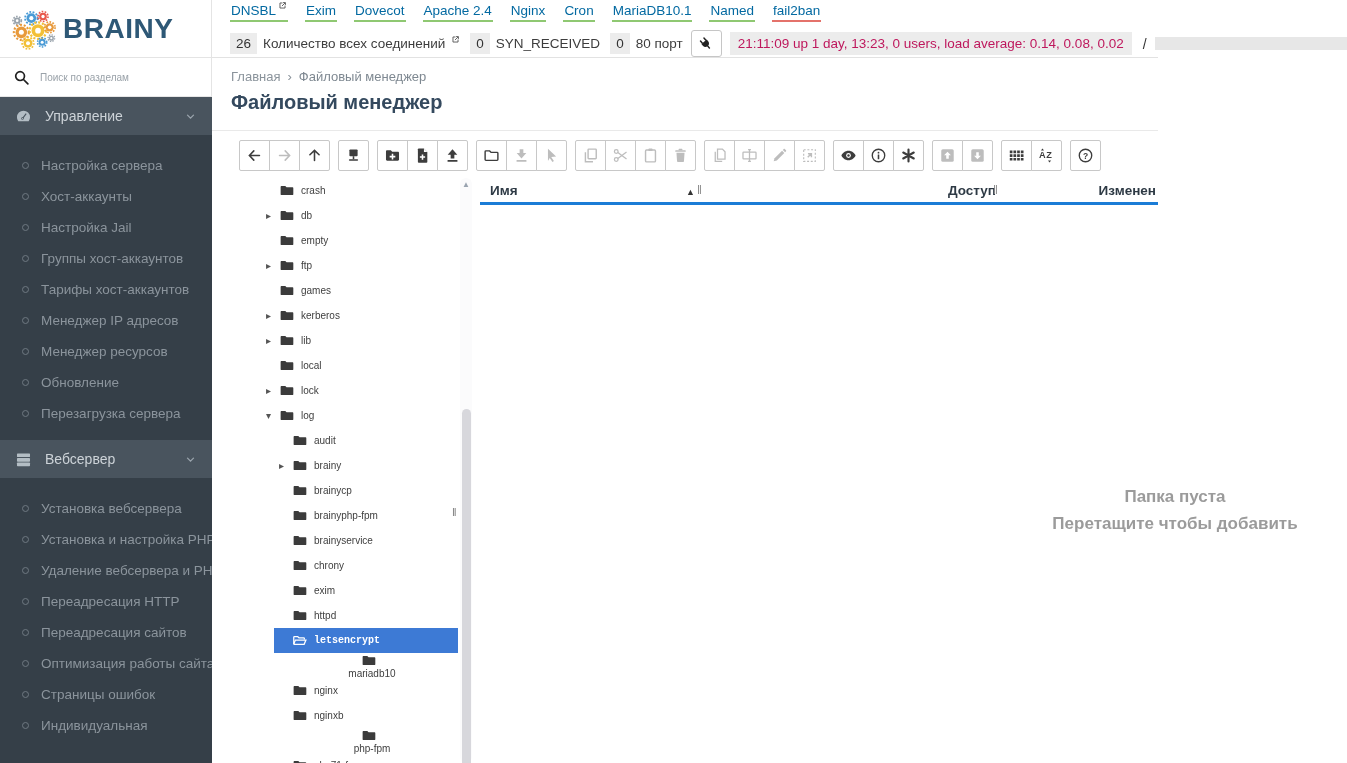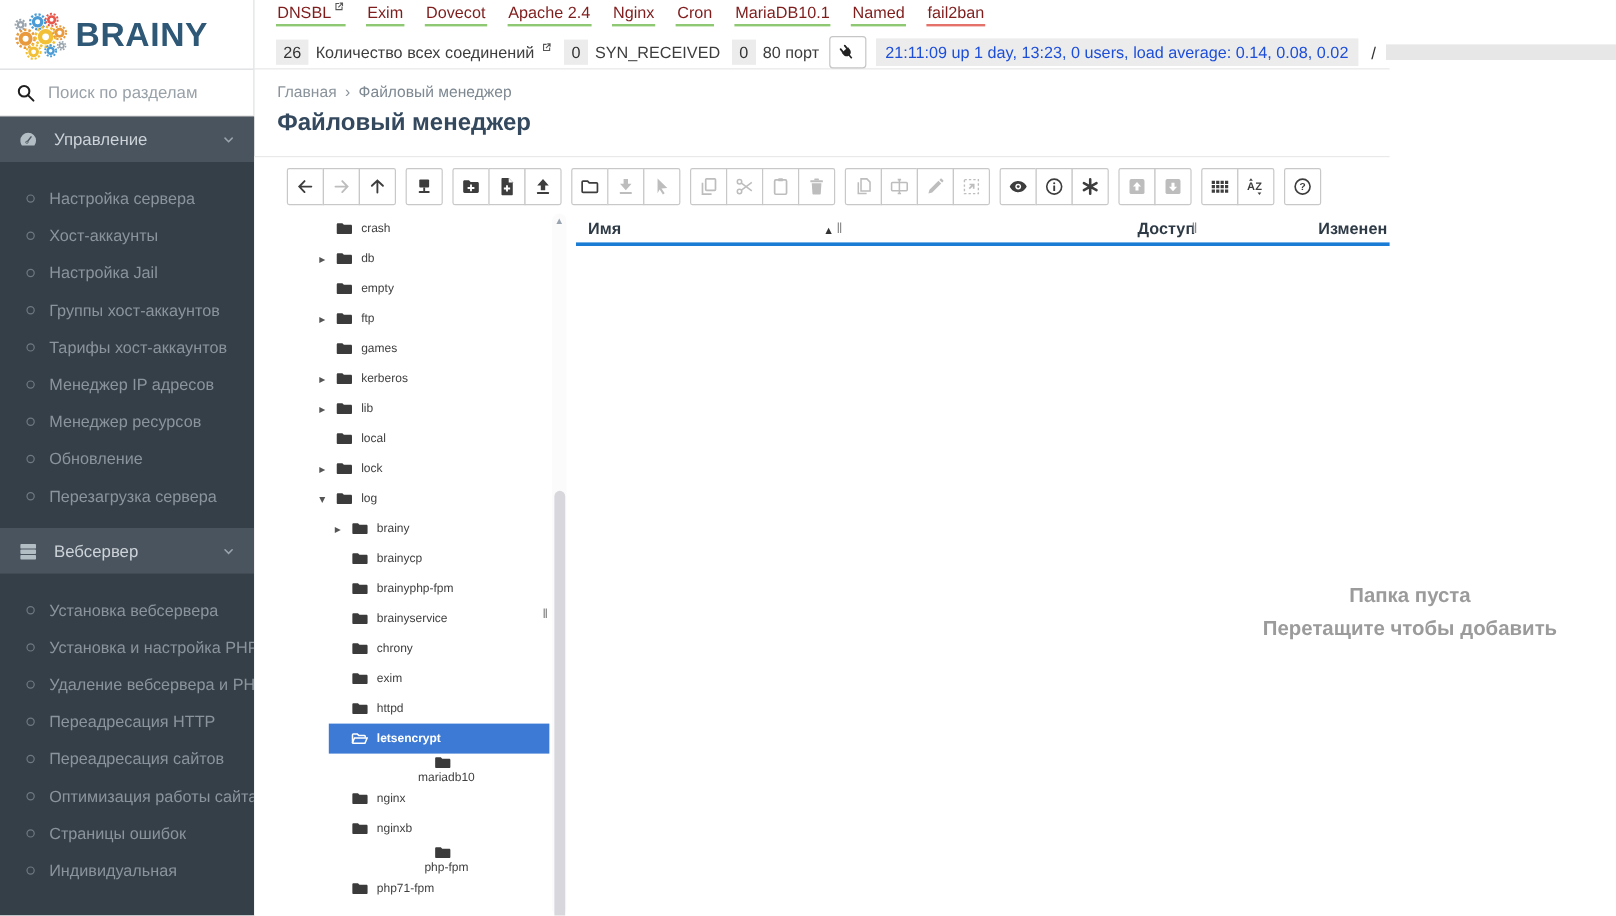--- a/index.html
+++ b/index.html
@@ -6,46 +6,46 @@
   html,body{width:1347px;height:763px;overflow:hidden;}
   body{font-family:"Liberation Sans",sans-serif;background:#fff;}
   .app{position:relative;width:1158px;height:763px;}
 
   
   .sidebar{position:absolute;left:0;top:0;width:212px;height:763px;background:#353f48;display:flex;flex-direction:column;}
   .logo-area{height:58px;background:#fff;border-bottom:1px solid #e4e4e4;border-right:1px solid #e4e4e4;display:flex;align-items:center;padding-left:8px;gap:5px;flex:none;cursor:pointer;}
   .logo-text{font-size:28px;font-weight:800;color:#2e5876;letter-spacing:.5px;}
   .search-row{height:39px;background:#fff;border-bottom:1px solid #e7e7e7;border-right:1px solid #e4e4e4;display:flex;align-items:center;padding:0 13px;gap:10px;flex:none;}
   .search-row .ic svg{width:17px;height:17px;color:#1f1f1f;}
-  .search-input{border:none;outline:none;flex:1;font-size:14px;color:#444;background:transparent;min-width:0;}
+  .search-input{border:none;outline:none;flex:1;font-size:10px;color:#444;background:transparent;min-width:0;}
   .search-input::placeholder{color:#9aa2a9;}
   .side-nav{flex:1;overflow:hidden;}
   .sec-h{height:38px;background:#49545e;display:flex;align-items:center;padding:0 15px;gap:13px;color:#cdd3d8;font-size:14px;cursor:pointer;}
   .sec-h .lbl{flex:1;}
   .sec-h .ic svg{width:17px;height:17px;color:#b3bdc4;}
   .sec-h .chev svg{width:13px;height:13px;color:#9aa4ad;}
   .sec-items{padding:15px 0 11px;}
   .s-item{height:31px;display:flex;align-items:center;gap:12px;padding-left:22px;color:#8b949c;font-size:13.5px;cursor:pointer;white-space:nowrap;}
   .s-item .dot{width:7px;height:7px;border:1.5px solid #6f7982;border-radius:50%;flex:none;}
 
   
   .main-header{position:absolute;left:212px;right:0;top:0;height:58px;background:#fff;border-bottom:1px solid #e2e2e2;padding:3px 0 0 18px;}
   .services{display:flex;gap:17px;align-items:flex-start;height:20px;}
-  .svc{font-size:13.5px;color:#7f1d1d;text-decoration:none;border-bottom:2px solid transparent;padding:0 1px 2px;display:flex;gap:2px;cursor:pointer;white-space:nowrap;}
+  .svc{font-size:13.5px;color:#0369a1;text-decoration:none;border-bottom:2px solid transparent;padding:0 1px 2px;display:flex;gap:2px;cursor:pointer;white-space:nowrap;}
   .svc.green{border-color:#8fc872;}
   .svc.red{border-color:#e4726b;}
   .ext svg{width:9px;height:9px;color:#555;position:relative;top:-2px;}
   .statusrow{display:flex;align-items:center;margin-top:7px;gap:8px;height:27px;}
   .stat{display:flex;align-items:center;gap:6px;}
   .badge{background:#ececec;color:#333;font-size:13.5px;padding:3px 6px;}
   .slabel{font-size:13.5px;color:#3d3d3d;white-space:nowrap;}
   .ext2 svg{width:9px;height:9px;color:#555;position:relative;top:-4px;}
   .icon-btn{width:31px;height:27px;border:1px solid #c6c6c6;border-radius:3px;background:#fff;display:flex;align-items:center;justify-content:center;cursor:pointer;flex:none;}
   .icon-btn svg{width:16px;height:16px;color:#222;}
-  .uptime{background:#ececec;color:#1d4ed8;font-size:13.5px;padding:4px 8px;white-space:nowrap;}
+  .uptime{background:#ececec;color:#be185d;font-size:13.5px;padding:4px 8px;white-space:nowrap;}
   .mount{font-size:14px;color:#333;margin-left:3px;}
   .pbar{width:235px;height:13px;background:#e7e7e7;overflow:hidden;flex:none;}
   .pfill{height:100%;background:#8cc152;}
 
   
   .content{position:absolute;left:212px;top:58px;right:0;bottom:0;background:#fff;}
   .breadcrumb{padding:11px 0 0 19px;font-size:13px;color:#8a939b;display:flex;gap:7px;align-items:center;}
   .breadcrumb .cur{color:#7e8891;}
   .page-title{margin:7px 0 0 19px;font-size:20px;font-weight:700;color:#34495e;}
   .fm-card{position:absolute;left:0;right:0;top:72px;bottom:0;border-top:1px solid #e9e9e9;background:#fff;}
@@ -62,21 +62,21 @@
   .tbtn.off{color:#bdbdbd;cursor:default;}
 
   .fm-body{position:absolute;left:0;right:0;top:47px;bottom:0;}
   .tree{position:absolute;left:18px;top:0;width:228px;bottom:0;overflow:hidden;}
   .trow{height:25px;display:flex;align-items:center;cursor:pointer;position:relative;}
   .arr{width:13px;font-size:10px;color:#555;flex:none;}
   .fold{display:inline-flex;flex:none;}
   .fold svg{width:15px;height:15px;color:#3b3b3b;display:block;}
   .tlabel{margin-left:7px;font-size:10px;color:#404040;white-space:nowrap;}
   .trow.sel::before{content:"";position:absolute;left:44px;right:0;top:0;bottom:0;background:#3d7ad5;}
-  .trow.sel .arr,.trow.sel .fold,.trow.sel .tlabel{position:relative;z-index:1;}
+  .trow.sel .arr,.trow.sel .fold,.trow.sel .tlabel{position:relative;z-index:1;font-family:Liberation Mono, monospace;}
   .trow.sel .tlabel{color:#fff;font-weight:700;}
   .trow.sel .fold svg{color:#fff;}
 
   .tree-sb{position:absolute;left:248px;top:0;width:12px;bottom:0;background:#fbfbfc;border-radius:6px;}
   .tree-sb .up{position:absolute;top:2px;left:0;right:0;text-align:center;font-size:8px;color:#9aa4b0;cursor:pointer;}
   .tree-sb .thumb{position:absolute;left:1.5px;width:9px;top:231px;bottom:-5px;background:#d7d7dc;border-radius:6px;cursor:pointer;}
   .resize-h{position:absolute;left:240px;top:328px;font-size:11px;color:#777;cursor:col-resize;}
 
   .table-header{position:absolute;left:268px;right:0;top:3px;height:24px;border-bottom:3px solid #1b7cd6;}
   .th{position:absolute;top:2px;font-size:13.5px;font-weight:700;color:#2e3a45;cursor:pointer;white-space:nowrap;}
@@ -608,20 +608,29 @@
             <div class="trow" style="padding-left: 36px;">
               <span class="arr">▾</span>
               <span class="ic fold">
                 <svg viewBox="0 0 24 24" fill="currentColor">
                   <path d="M2.6 6.2c0-.8.7-1.5 1.5-1.5h6l2 2.1h9.3c.8 0 1.5.7 1.5 1.5v9.5c0 .8-.7 1.5-1.5 1.5H4.1c-.8 0-1.5-.7-1.5-1.5z"></path>
                 </svg>
               </span>
               <span class="tlabel">log</span>
             </div>
             <div class="trow" style="padding-left: 49px;">
+              <span class="arr"></span>
+              <span class="ic fold">
+                <svg viewBox="0 0 24 24" fill="currentColor">
+                  <path d="M2.6 6.2c0-.8.7-1.5 1.5-1.5h6l2 2.1h9.3c.8 0 1.5.7 1.5 1.5v9.5c0 .8-.7 1.5-1.5 1.5H4.1c-.8 0-1.5-.7-1.5-1.5z"></path>
+                </svg>
+              </span>
+              <span class="tlabel">audit</span>
+            </div>
+            <div class="trow" style="padding-left: 49px;">
               <span class="arr">▸</span>
               <span class="ic fold">
                 <svg viewBox="0 0 24 24" fill="currentColor">
                   <path d="M2.6 6.2c0-.8.7-1.5 1.5-1.5h6l2 2.1h9.3c.8 0 1.5.7 1.5 1.5v9.5c0 .8-.7 1.5-1.5 1.5H4.1c-.8 0-1.5-.7-1.5-1.5z"></path>
                 </svg>
               </span>
               <span class="tlabel">brainy</span>
             </div>
             <div class="trow" style="padding-left: 49px;">
               <span class="arr"></span>

